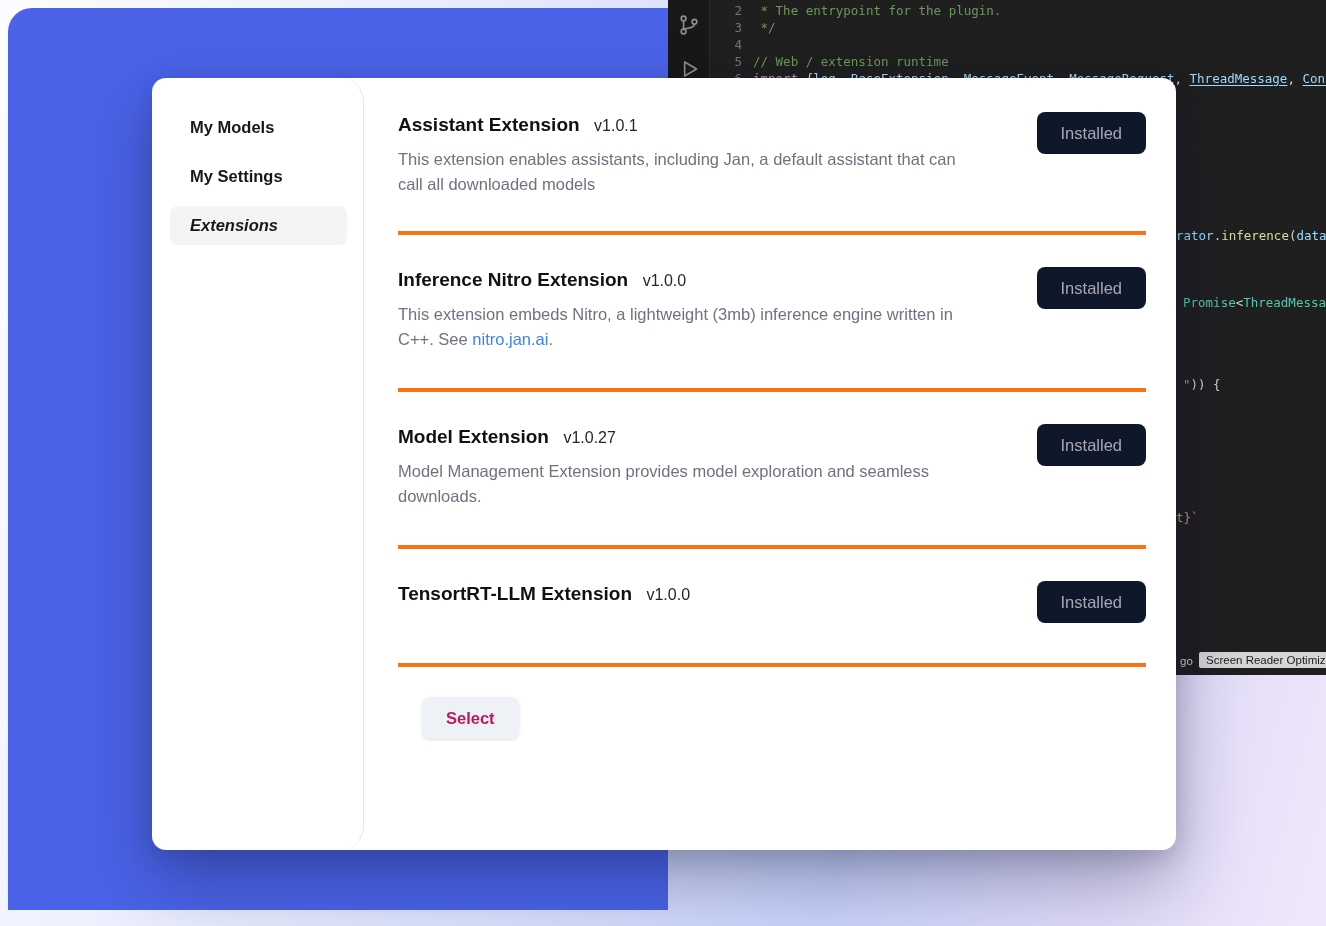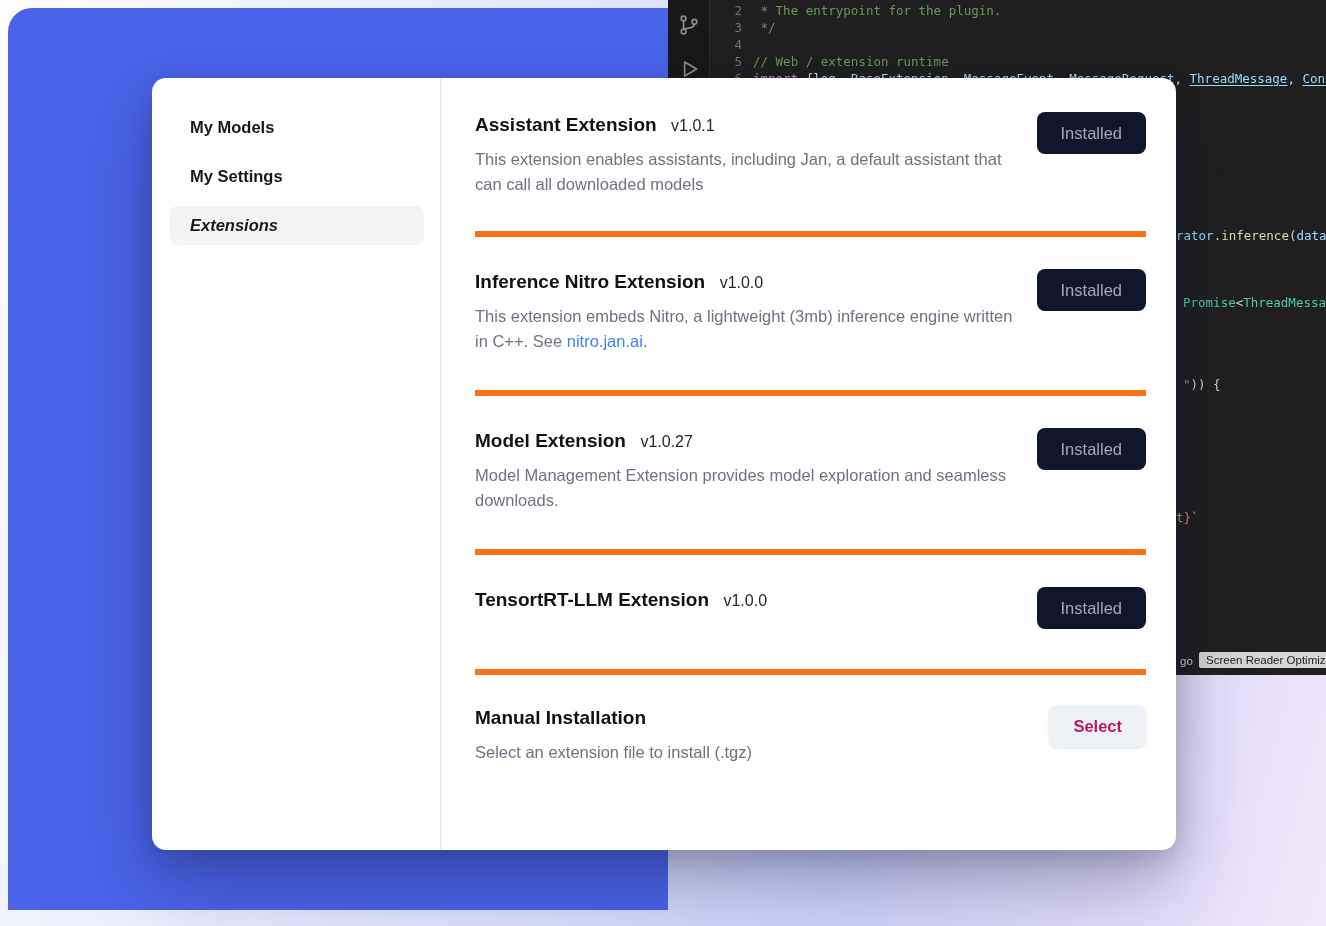--- a/index.html
+++ b/index.html
@@ -62,33 +62,34 @@
   }
 
   
   .modal{
     position:absolute; left:152px; top:78px; width:1024px; height:772px;
     background:#ffffff; border-radius:14px; z-index:5; display:flex;
     box-shadow:0 30px 70px rgba(20,25,60,0.35), 0 8px 24px rgba(20,25,60,0.15);
     overflow:hidden;
   }
   .sidebar{
-    width:289px; flex-shrink:0; border-right:1px solid #e6e6ea;
+    width:212px; flex-shrink:0; border-right:1px solid #e6e6ea;
     padding:30px 16px 0 18px;
+    border-radius:24px;
   }
   .side-item{
     font-size:16.5px; font-weight:600; color:#18181b;
     padding:10px 20px; border-radius:8px; margin-bottom:10px; cursor:pointer;
   }
   .side-item.active{ background:#f4f4f5;font-style:italic; }
 
   .content{ flex:1; padding:0 30px 0 34px; }
   .ext-section{
     display:flex; justify-content:space-between; align-items:flex-start;
-    border-bottom:6px solid #f97316;
+    border-bottom:4px solid #f97316;
   }
   .ext-section.last{ border-bottom:none; }
   .p1{ padding:34px 0 34px; }
   .p2{ padding:32px 0 36px; }
   .p3{ padding:32px 0 36px; }
   .p4{ padding:32px 0 40px; }
   .p5{ padding:30px 0 0; }
 
   .sec-text{ max-width:580px; }
   .sec-title-row{ line-height:26px; }
@@ -214,25 +215,19 @@
         <div class="sec-text">
           <div class="sec-title-row">
             <span class="sec-title">TensortRT-LLM Extension</span>
             <span class="sec-version">v1.0.0</span>
           </div>
         </div>
         <button class="btn installed">Installed</button>
       </section>
 
       <section class="ext-section p5 last">
-        <div class="sec-text">
-          <div class="sec-title-row">
-            <span class="sec-title">Manual Installation</span>
-          </div>
-          <p class="sec-desc">Select an extension file to install (.tgz)</p>
-        </div>
         <button class="btn select">Select</button>
       </section>
 
     </main>
   </div>
 
 </div>
 
 </body></html>

